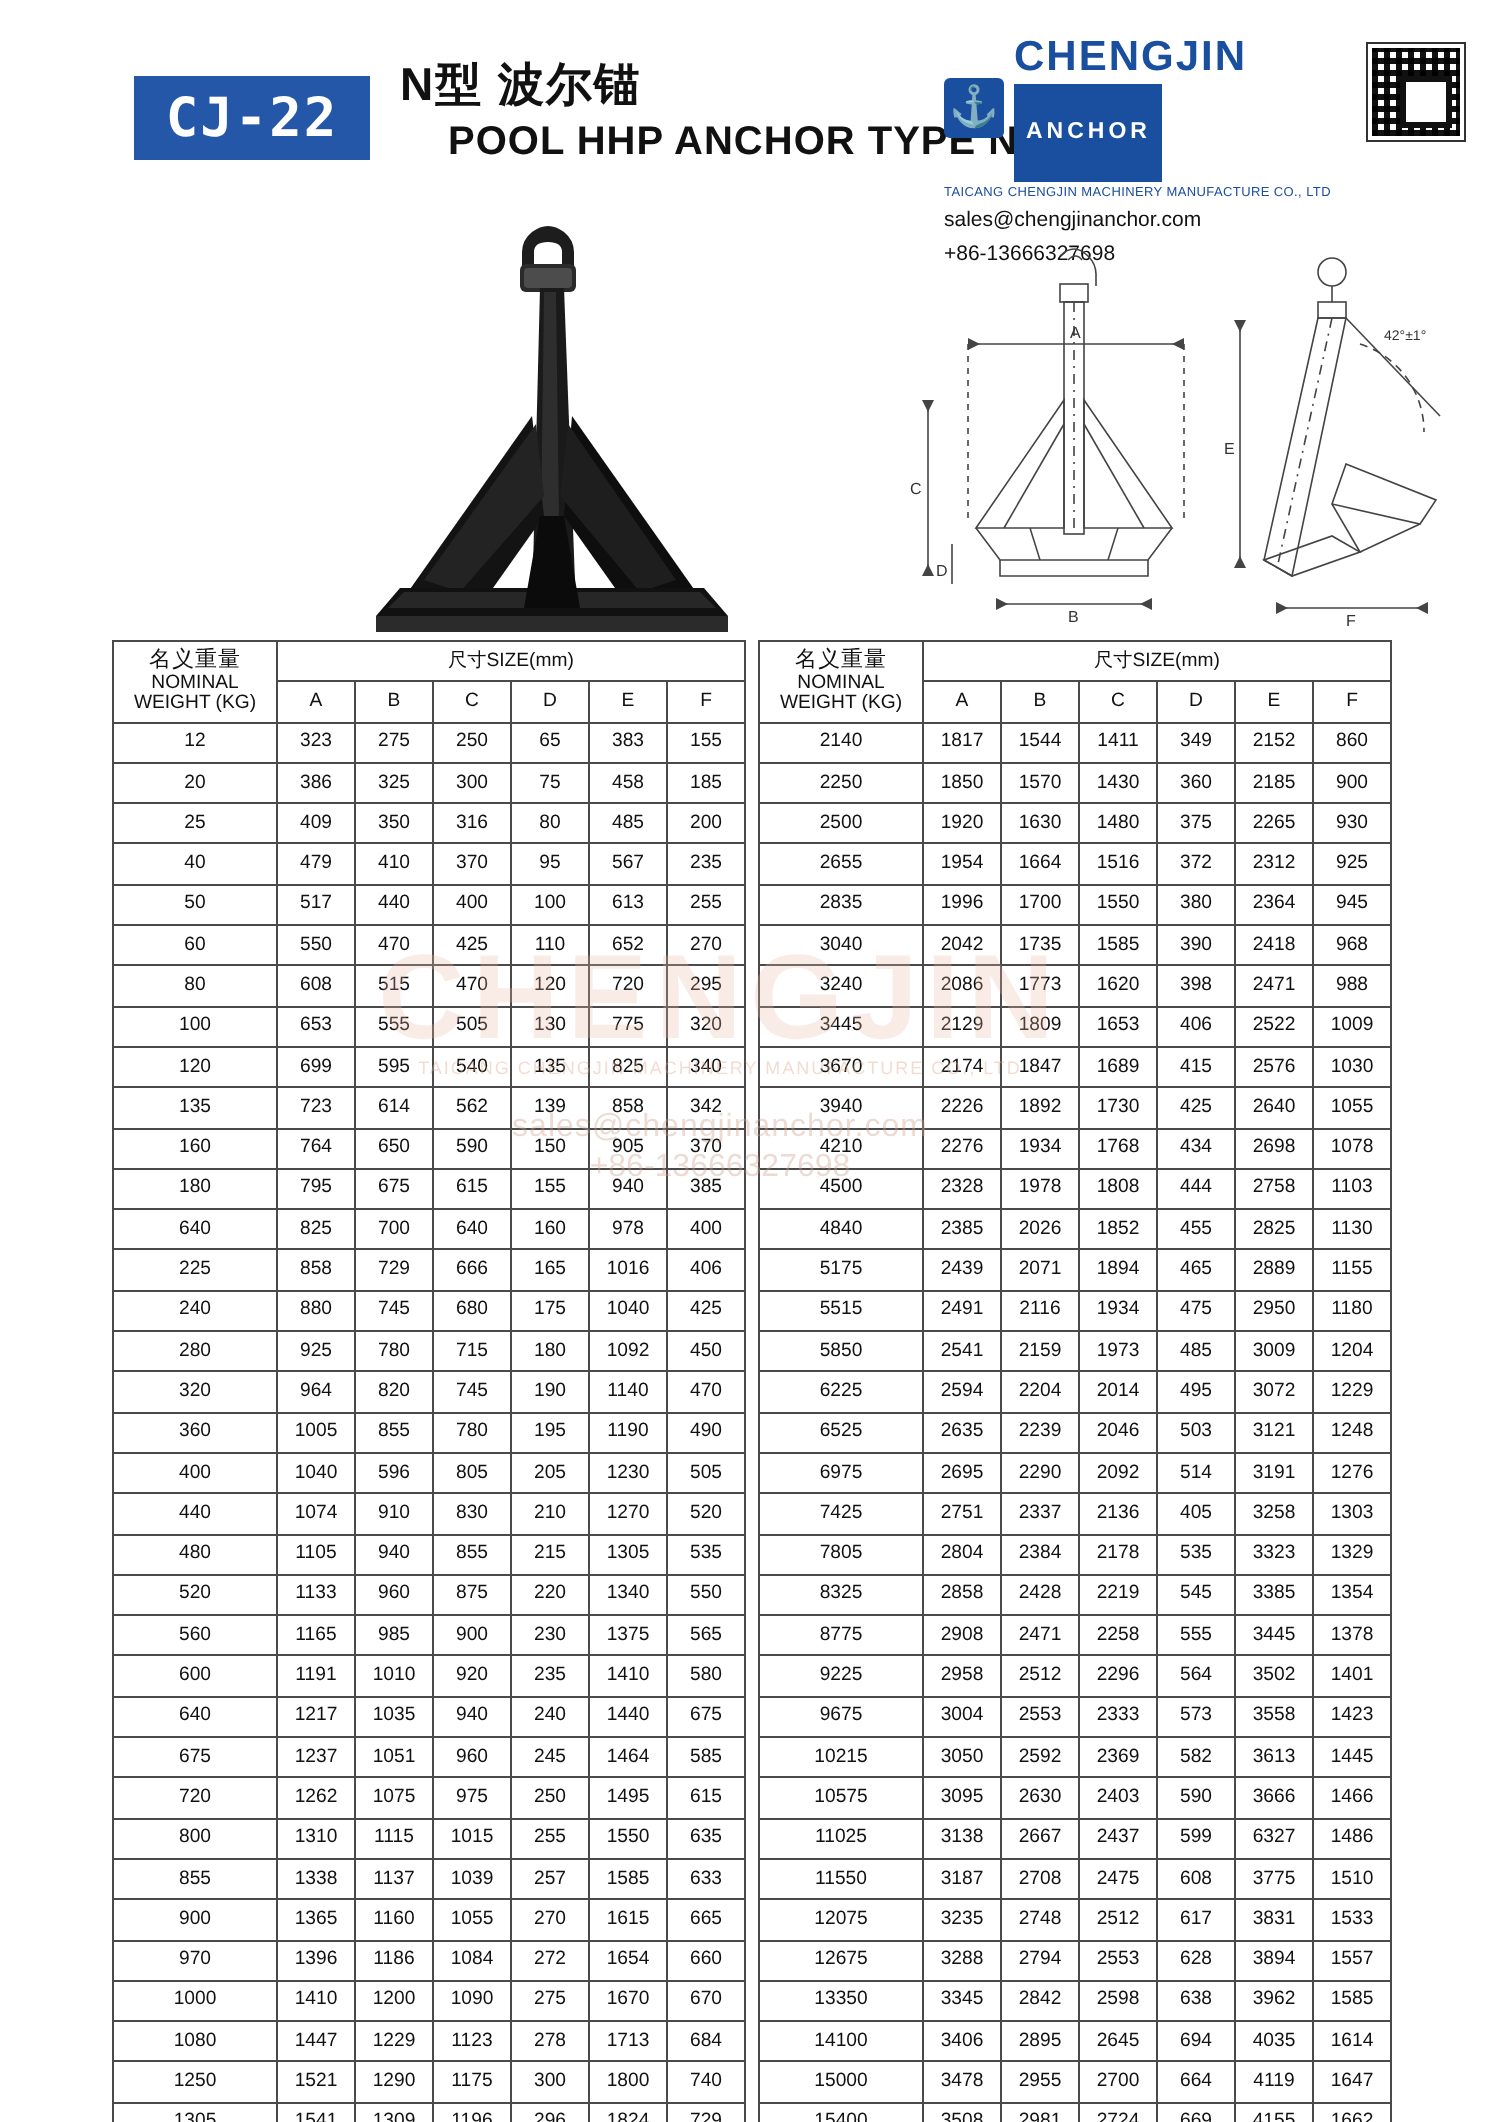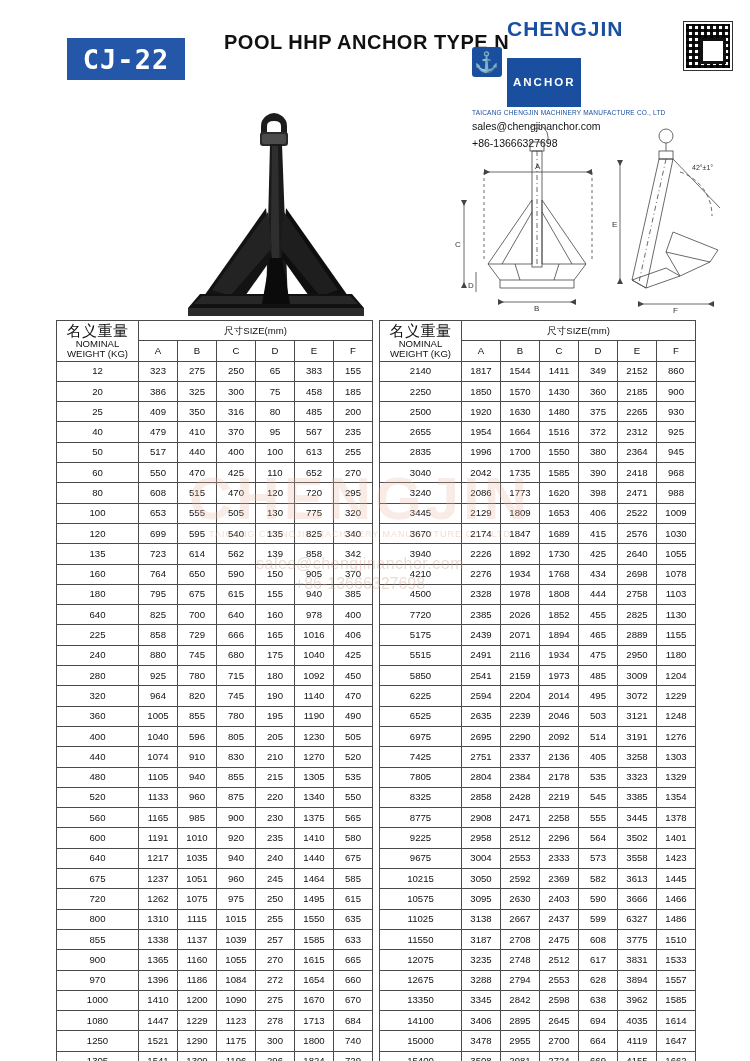--- a/index.html
+++ b/index.html
@@ -85,21 +85,21 @@
     letter-spacing: 1px;
     line-height: 1;
   }
   .brand-sub {
     background: #1a4fa0;
     color: #fff;
     font-size: 11.5px;
     font-weight: bold;
     letter-spacing: 2px;
     padding: 18px 6px;
-    margin-top: 18px;
+    margin-top: 2px;
     display: inline-block;
     line-height: 1.1;
   }
   .brand-cn-line {
     font-size: 6.5px;
     color: #1a4fa0;
     letter-spacing: .2px;
     margin-top: 2px;
     white-space: nowrap;
   }
@@ -180,21 +180,21 @@
   }
   table.spec th { font-weight: normal; }
   th.nominal-head {
     font-size: 9px;
     line-height: 1.15;
     width: 82px;
   }
   th.size-head { font-size: 9.6px; }
   th.dim { width: 39px; font-size: 10px; }
   td.nom { font-size: 9.8px; }
-  .nominal-cn { font-size: 15px; letter-spacing: .5px; }
+  .nominal-cn { font-size: 11px; letter-spacing: .5px; }
 
   
   td.hl { color: #cc2026; }
 
   
   .watermark {
     position: absolute;
     left: 80px;
     top: 470px;
     width: 560px;
@@ -237,20 +237,21 @@
   }
 </style>
 </head>
 <body>
 
 <div class="header">
 
   <div class="code-badge">CJ-22</div>
 
   <div class="title-block">
+    <div class="title-cn">N型  波尔锚</div>
     <div class="title-en">POOL HHP ANCHOR TYPE N</div>
   </div>
 
   <div class="logo-area">
     <div class="logo-top">
       <span class="anchor-mark">⚓</span>
       <span>
         <span class="brand-cn">CHENGJIN</span>
         <br>
         <span class="brand-sub">ANCHOR</span>
@@ -829,21 +830,21 @@
         <tr>
           <td class="nom">4500</td>
           <td>2328</td>
           <td>1978</td>
           <td>1808</td>
           <td>444</td>
           <td>2758</td>
           <td>1103</td>
         </tr>
         <tr>
-          <td class="nom">7720</td>
+          <td class="nom">4840</td>
           <td>2385</td>
           <td>2026</td>
           <td>1852</td>
           <td>455</td>
           <td>2825</td>
           <td>1130</td>
         </tr>
         <tr>
           <td class="nom">5175</td>
           <td>2439</td>

